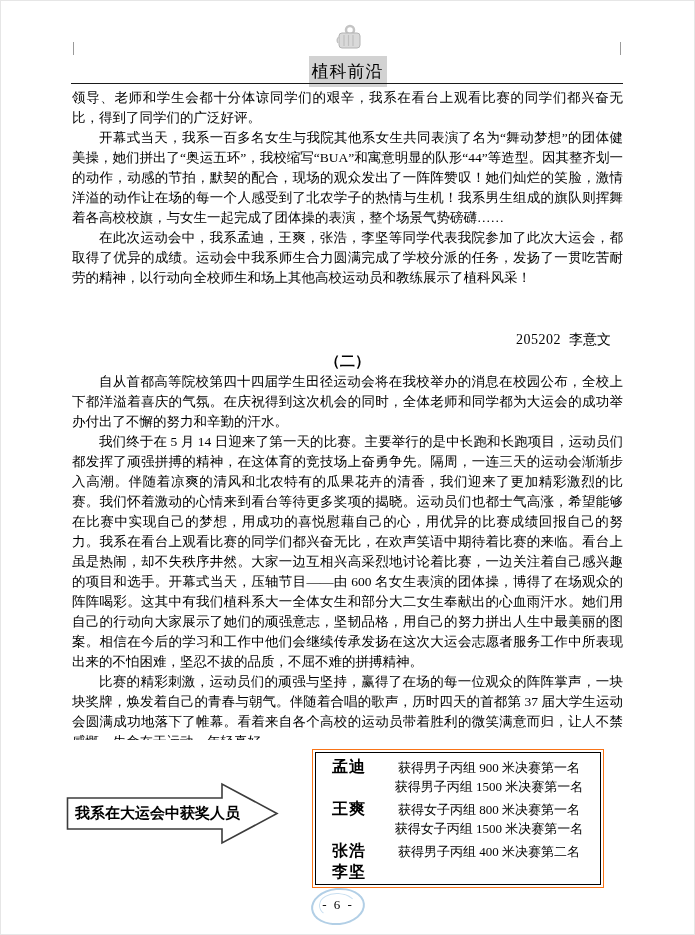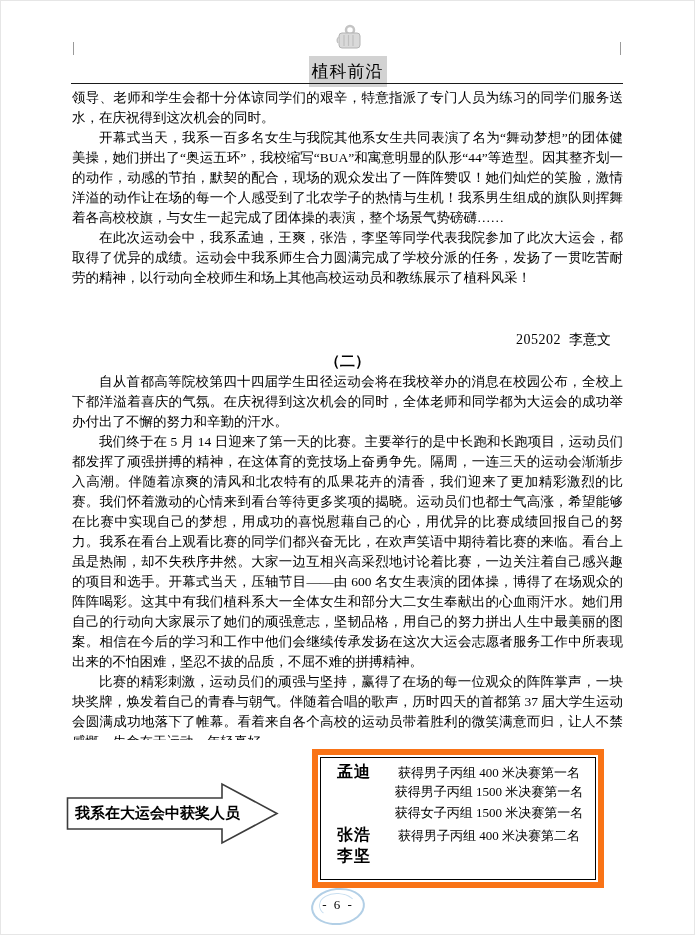--- a/index.html
+++ b/index.html
@@ -40,21 +40,21 @@
   
   .arrow-callout { position: absolute; left: 66px; top: 782px; width: 214px; height: 64px; text-align: right; }
   .arrow-callout svg { position: absolute; left: 0; top: 0; }
   .arrow-label {
     position: absolute; left: 9px; top: 16px; width: 150px; height: 31px;
     line-height: 31px; font-weight: bold; font-size: 15px; white-space: nowrap;
   }
   
   .award-box {
     position: absolute; left: 312px; top: 749px; width: 292px; height: 139px;
-    border: 6px solid #f97316; padding: 2px; background: #fff;
+    border: 1px solid #f97316; padding: 2px; background: #fff;
   }
   .award-inner { width: 100%; height: 100%; border: 1px solid #000; padding-top: 4px; }
   .award-row { display: flex; align-items: baseline; height: 21px; }
   .award-name {
     width: 62px; padding-left: 16px; font-weight: bold; font-size: 16px;
     white-space: nowrap; letter-spacing: 1px;
   }
   .award-text { flex: 1; text-align: center; font-size: 13px; white-space: nowrap; }
   
   .page-ornament {
@@ -86,21 +86,21 @@
       <path d="M5 13 q-3 2 -1 6" stroke="#c4c4c4" stroke-width="1.5" fill="none"></path>
     </svg>
   </div>
   <span class="margin-tick left"></span>
   <span class="margin-tick right"></span>
   <div class="hdr-title">植科前沿</div>
   <div class="hdr-rule"></div>
 
   <div class="body-text">
     <div>
-        <div class="para">领导、老师和学生会都十分体谅同学们的艰辛，特意指派了专门人员为练习的同学们服务送水，在庆祝得到这次机会的同时。</div>
+        <div class="para">领导、老师和学生会都十分体谅同学们的艰辛，我系在看台上观看比赛的同学们都兴奋无比，得到了同学们的广泛好评。</div>
         <div class="para indent">开幕式当天，我系一百多名女生与我院其他系女生共同表演了名为“舞动梦想”的团体健美操，她们拼出了“奥运五环”，我校缩写“BUA”和寓意明显的队形“44”等造型。因其整齐划一的动作，动感的节拍，默契的配合，现场的观众发出了一阵阵赞叹！她们灿烂的笑脸，激情洋溢的动作让在场的每一个人感受到了北农学子的热情与生机！我系男生组成的旗队则挥舞着各高校校旗，与女生一起完成了团体操的表演，整个场景气势磅礴……</div>
         <div class="para indent">在此次运动会中，我系孟迪，王爽，张浩，李坚等同学代表我院参加了此次大运会，都取得了优异的成绩。运动会中我系师生合力圆满完成了学校分派的任务，发扬了一贯吃苦耐劳的精神，以行动向全校师生和场上其他高校运动员和教练展示了植科风采！</div>
       </div>
     <div class="sig">
       <span class="sig-id">205202</span><span class="sig-name">李意文</span>
     </div>
     <div class="sec-heading">（二）</div>
     <div>
         <div class="para indent">自从首都高等院校第四十四届学生田径运动会将在我校举办的消息在校园公布，全校上下都洋溢着喜庆的气氛。在庆祝得到这次机会的同时，全体老师和同学都为大运会的成功举办付出了不懈的努力和辛勤的汗水。</div>
         <div class="para indent">我们终于在 5 月 14 日迎来了第一天的比赛。主要举行的是中长跑和长跑项目，运动员们都发挥了顽强拼搏的精神，在这体育的竞技场上奋勇争先。隔周，一连三天的运动会渐渐步入高潮。伴随着凉爽的清风和北农特有的瓜果花卉的清香，我们迎来了更加精彩激烈的比赛。我们怀着激动的心情来到看台等待更多奖项的揭晓。运动员们也都士气高涨，希望能够在比赛中实现自己的梦想，用成功的喜悦慰藉自己的心，用优异的比赛成绩回报自己的努力。我系在看台上观看比赛的同学们都兴奋无比，在欢声笑语中期待着比赛的来临。看台上虽是热闹，却不失秩序井然。大家一边互相兴高采烈地讨论着比赛，一边关注着自己感兴趣的项目和选手。开幕式当天，压轴节目——由 600 名女生表演的团体操，博得了在场观众的阵阵喝彩。这其中有我们植科系大一全体女生和部分大二女生奉献出的心血雨汗水。她们用自己的行动向大家展示了她们的顽强意志，坚韧品格，用自己的努力拼出人生中最美丽的图案。相信在今后的学习和工作中他们会继续传承发扬在这次大运会志愿者服务工作中所表现出来的不怕困难，坚忍不拔的品质，不屈不难的拼搏精神。</div>
@@ -115,25 +115,29 @@
     <svg width="214" height="64" viewBox="0 0 214 64">
       <polygon points="1.5,16 156,16 156,2 211,31.5 156,61 156,47 1.5,47" fill="#ffffff" stroke="#3c3c3c" stroke-width="1.6" stroke-linejoin="miter"></polygon>
     </svg>
     <span class="arrow-label">我系在大运会中获奖人员</span>
   </div>
 
   <div class="award-box">
     <div class="award-inner">
         <div class="award-row">
           <span class="award-name">孟迪</span>
-          <span class="award-text">获得男子丙组 400 米决赛第一名</span>
+          <span class="award-text">获得男子丙组 900 米决赛第一名</span>
         </div>
         <div class="award-row">
           <span class="award-name"></span>
           <span class="award-text">获得男子丙组 1500 米决赛第一名</span>
+        </div>
+        <div class="award-row">
+          <span class="award-name">王爽</span>
+          <span class="award-text">获得女子丙组 800 米决赛第一名</span>
         </div>
         <div class="award-row">
           <span class="award-name"></span>
           <span class="award-text">获得女子丙组 1500 米决赛第一名</span>
         </div>
         <div class="award-row">
           <span class="award-name">张浩</span>
           <span class="award-text">获得男子丙组 400 米决赛第二名</span>
         </div>
         <div class="award-row">

